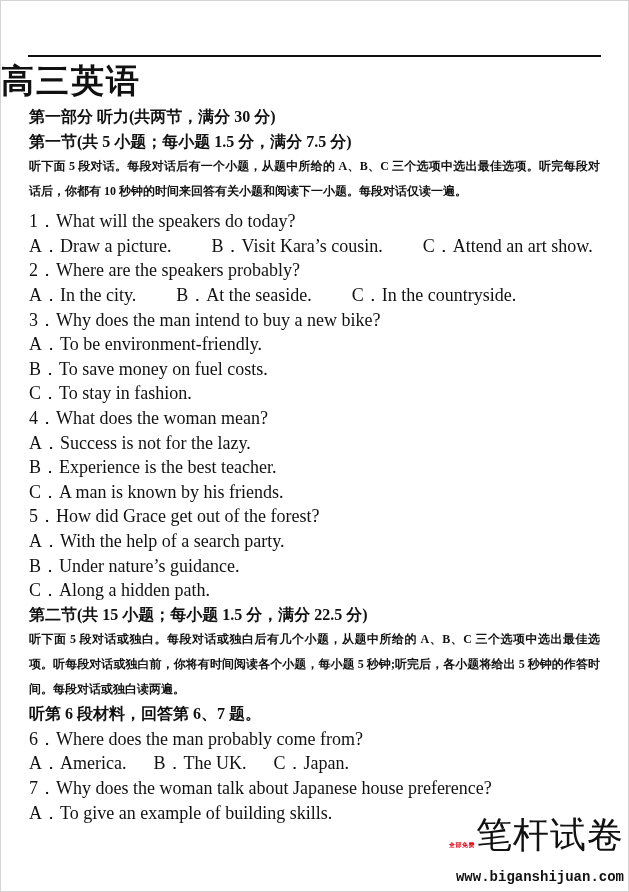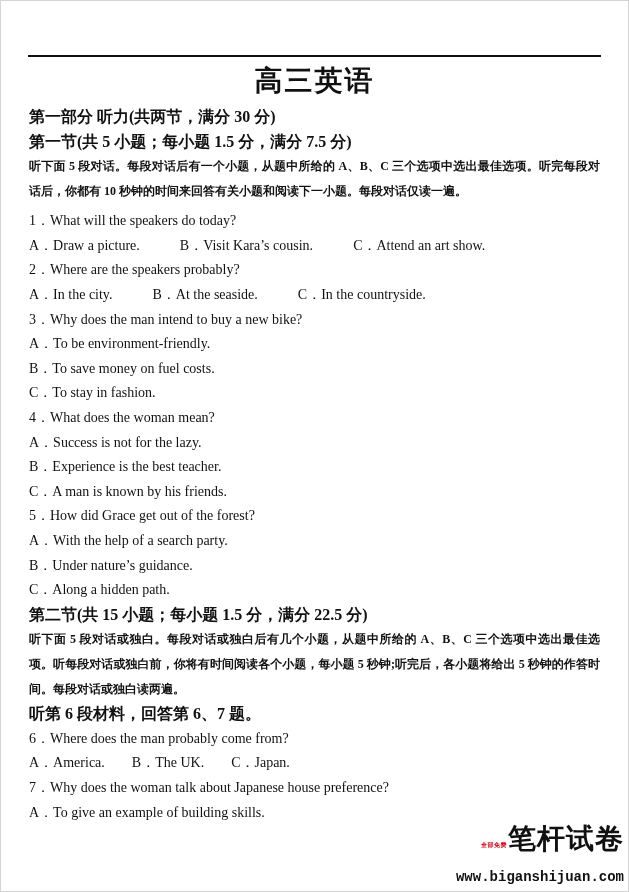--- a/index.html
+++ b/index.html
@@ -18,22 +18,21 @@
     font-family: "Liberation Serif", "DejaVu Serif", serif;
     color: #111111;
   }
   .top-rule {
     height: 2px;
     background: #111111;
     margin: 54px 27px 0 27px;
   }
   .title {
     margin: 6px 0 4px 0;
-    text-align: center;
-    font-size: 28px;
+    font-size: 33px;
     line-height: 36px;
     font-weight: 700;
     letter-spacing: 2px;
   }
   .content {
     padding: 2px 28px 0 28px;
   }
   .line {
     margin: 0;
     line-height: 24.6px;
@@ -44,21 +43,21 @@
     font-size: 16px;
   }
   .para {
     margin: 0;
     font-weight: 700;
     font-size: 12px;
     line-height: 25px;
     text-align: justify;
   }
   .en {
-    font-size: 14px;
+    font-size: 18px;
     font-weight: 400;
   }
   .q-gap { margin-top: 5px; }
   .opts-row {
     display: flex;
     column-gap: 40px;
     line-height: 24.6px;
     white-space: nowrap;
   }
   .opts-row.tight { column-gap: 27px; }
@@ -75,22 +74,22 @@
     line-height: 1;
   }
   .wm-free {
     font-size: 6px;
     font-weight: 700;
     margin-right: 1px;
     margin-bottom: 5px;
     letter-spacing: 0.5px;
   }
   .wm-brand {
-    font-size: 28px;
-    font-weight: 700;
+    font-size: 36px;
+    font-weight: 400;
     letter-spacing: 1px;
     line-height: 1;
   }
   .wm-url {
     font-family: "Liberation Mono", "DejaVu Sans Mono", monospace;
     font-size: 14px;
     font-weight: 700;
     line-height: 1.2;
     margin-top: 16px;
   }

